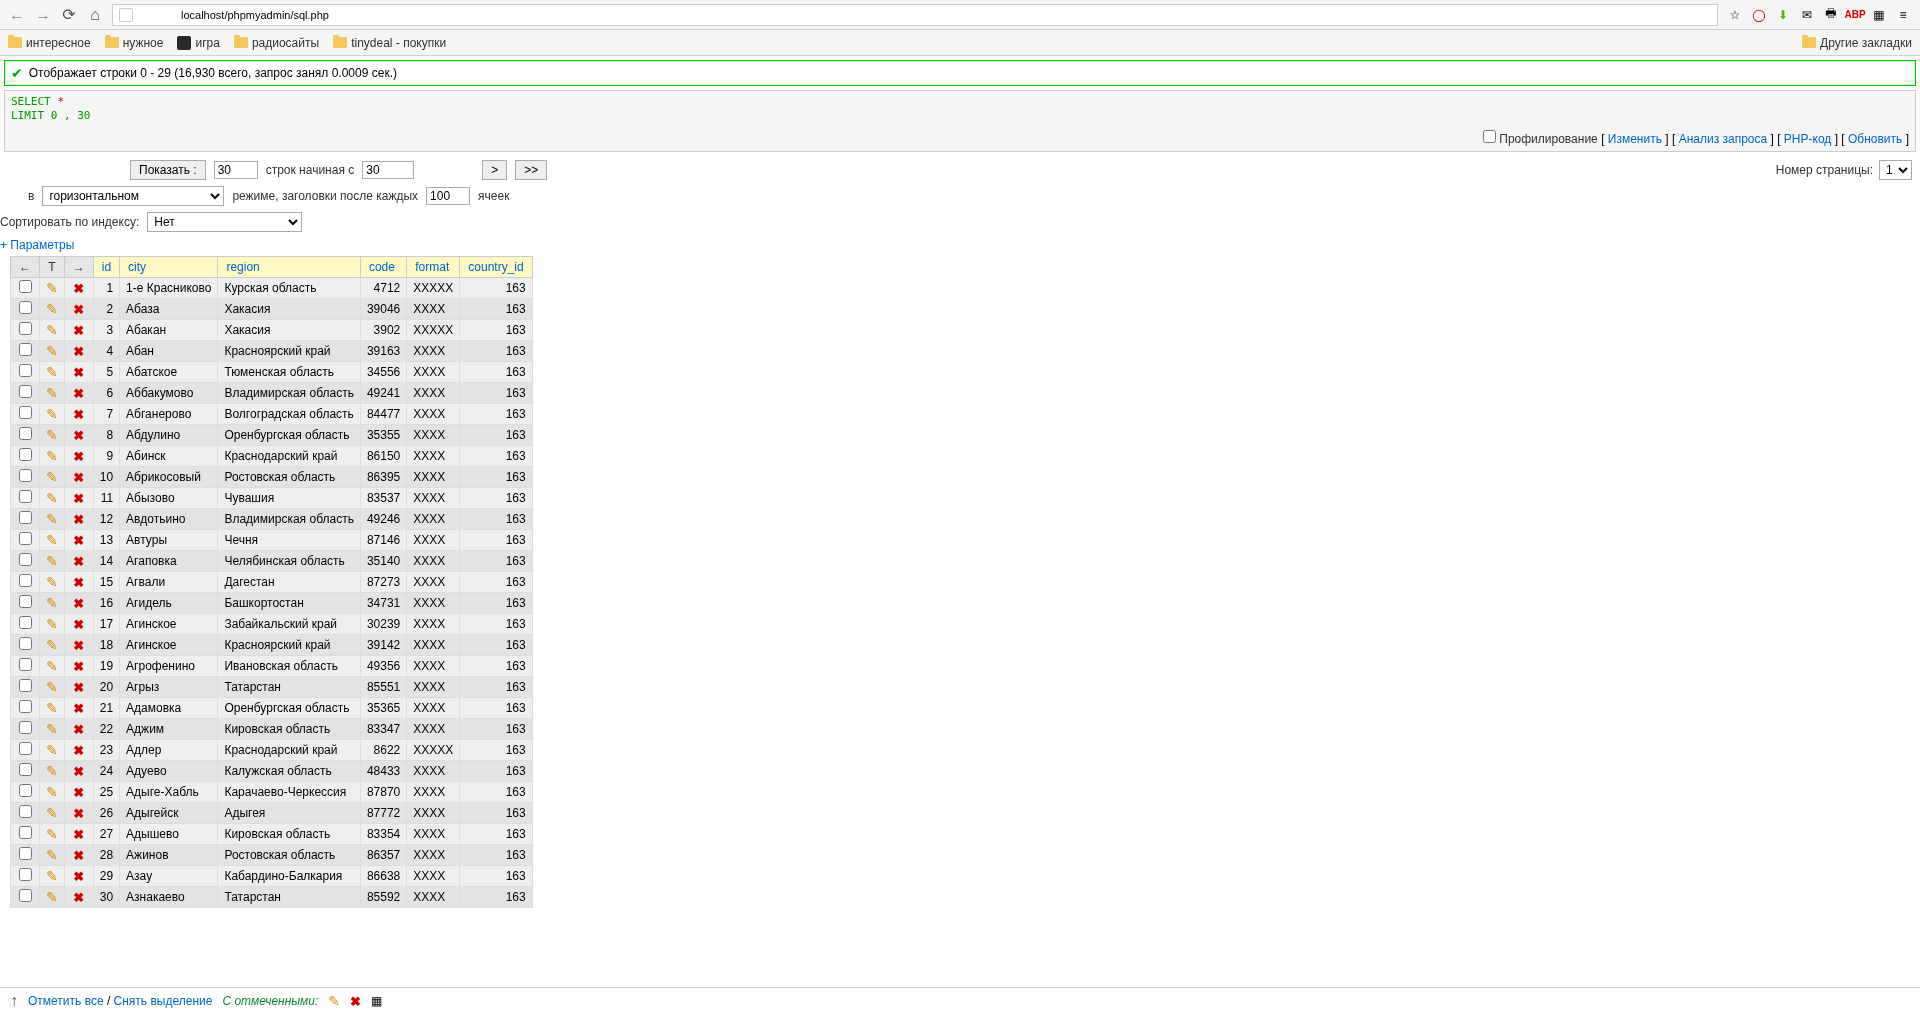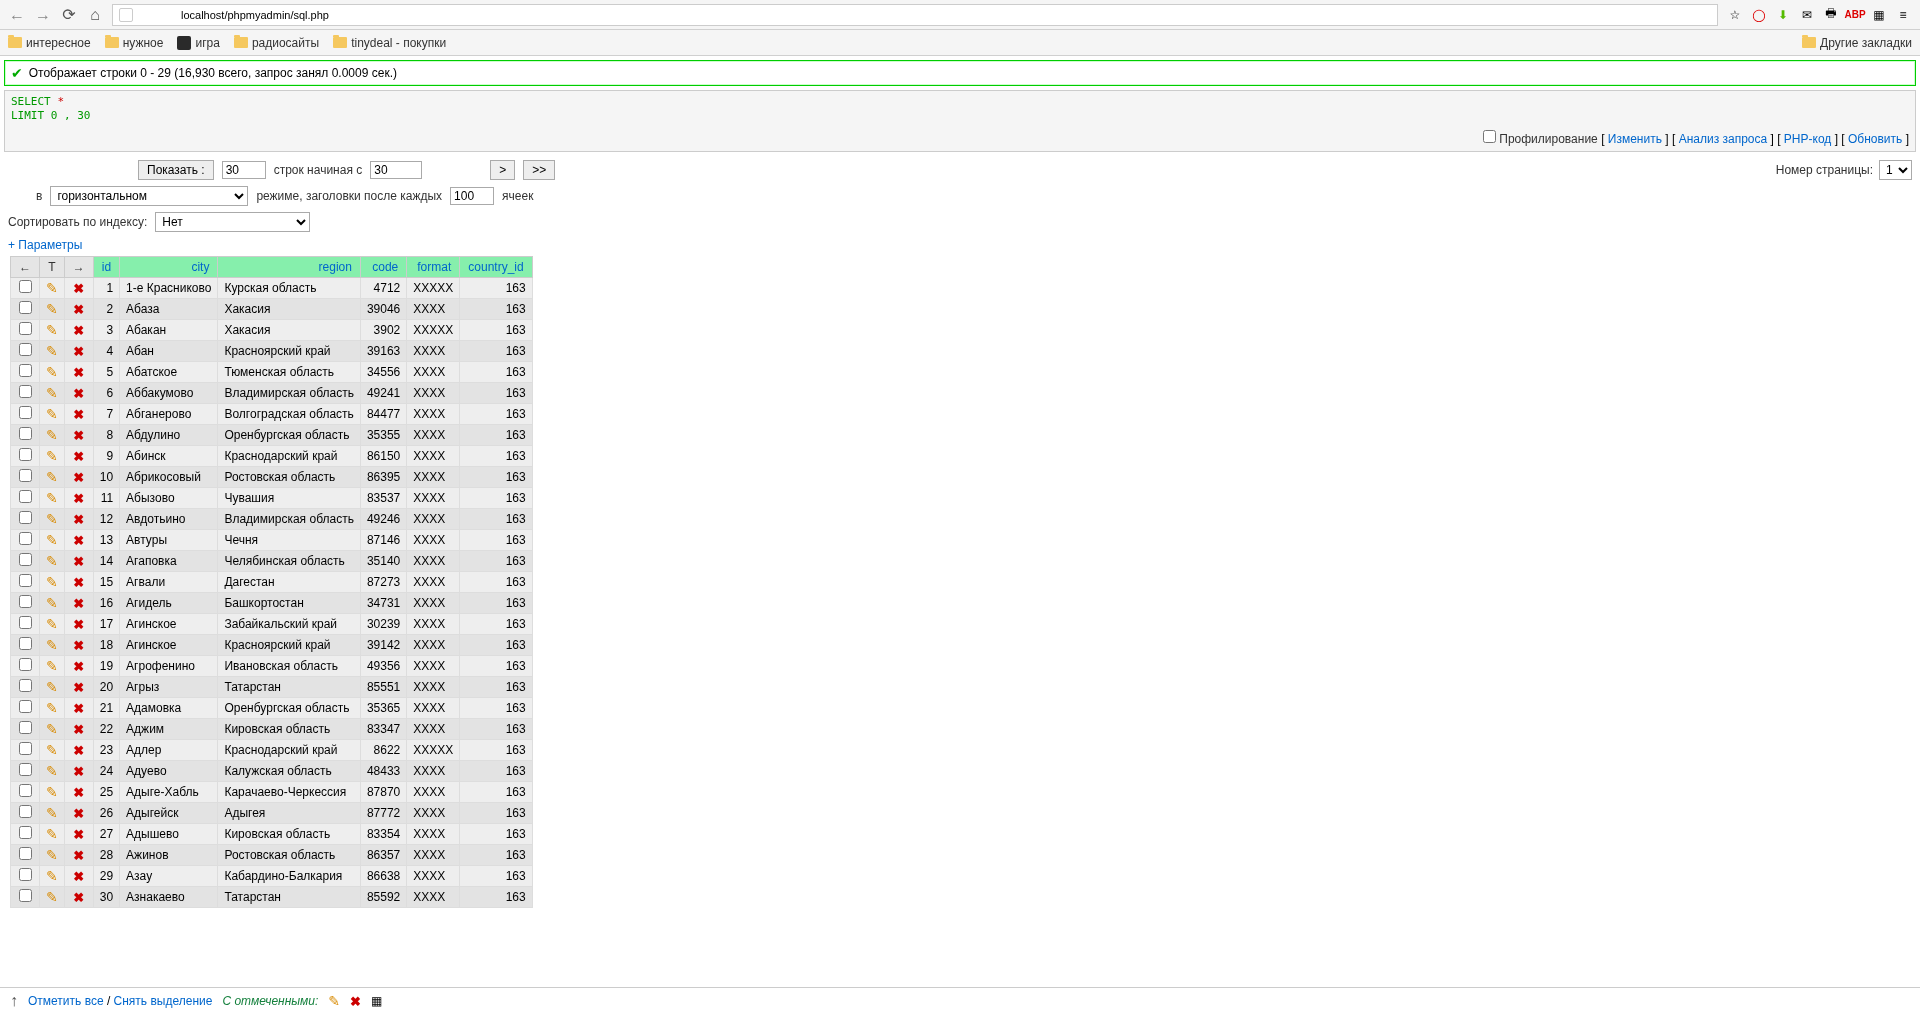--- a/index.html
+++ b/index.html
@@ -29,35 +29,35 @@
 
 .sql-box { margin: 0 4px; border: 1px solid #ccc; background: #f5f5f5; padding: 4px 6px; font-family: monospace; font-size: 11px; line-height: 1.3; }
 .sql-kw { color: #090; text-transform: uppercase; }
 .sql-star { color: #c00; }
 .sql-tbl { color: #777; }
 .sql-links { text-align: right; font-family: Arial; font-size: 12px; padding-top: 6px; }
 .sql-links label { color: #333; }
 .sql-links a { color: #06c; text-decoration: none; cursor: pointer; }
 
 
-.controls { padding: 8px 8px 4px 8px; font-size: 12px; color: #333; }
+.controls { padding: 8px 8px 4px 0; font-size: 12px; color: #333; }
 .controls-row { display: flex; align-items: center; gap: 8px; margin-bottom: 6px; flex-wrap: wrap; }
 .btn { background: #eee; border: 1px solid #aaa; padding: 2px 8px; font-size: 12px; cursor: pointer; }
 input.small { width: 44px; border: 1px solid #aaa; padding: 1px 3px; font-size: 12px; }
 input.med { width: 52px; border: 1px solid #aaa; padding: 1px 3px; font-size: 12px; }
 select { border: 1px solid #aaa; padding: 1px 2px; font-size: 12px; background: #fff; }
-select.wide { width: 198px; }
+select.wide { width: 182px; }
 select.med { width: 155px; }
 .page-group { margin-left: auto; display: flex; align-items: center; gap: 6px; }
 .nav-buttons { margin-left: 60px; display: flex; gap: 8px; }
 .plus-link { color: #06c; cursor: pointer; }
 
 
 .data-table { border-collapse: collapse; margin-left: 10px; font-size: 12px; }
-.data-table th { background: #86efac; border: 1px solid #ccc; padding: 3px 8px; font-weight: normal; color: #06c; text-align: right; cursor: pointer; white-space: nowrap; }
+.data-table th { background: #fef9c3; border: 1px solid #ccc; padding: 3px 8px; font-weight: normal; color: #06c; text-align: left; cursor: pointer; white-space: nowrap; }
 .data-table th.ctrl { background: #e5e5e5; color: #333; width: 20px; text-align: center; cursor: default; }
 .data-table td { border: 1px solid #ddd; padding: 2px 6px; white-space: nowrap; }
 .data-table tr.odd td { background: #eee; }
 .data-table tr.even td { background: #e3e3e3; }
 .data-table td.num { text-align: right; }
 .data-table td.ctrl { text-align: center; width: 20px; }
 .edit-icon { color: #d88a00; cursor: pointer; font-size: 14px; }
 .del-icon { color: #c00; cursor: pointer; font-weight: bold; font-size: 13px; }
 input[type=checkbox] { cursor: pointer; }
 

